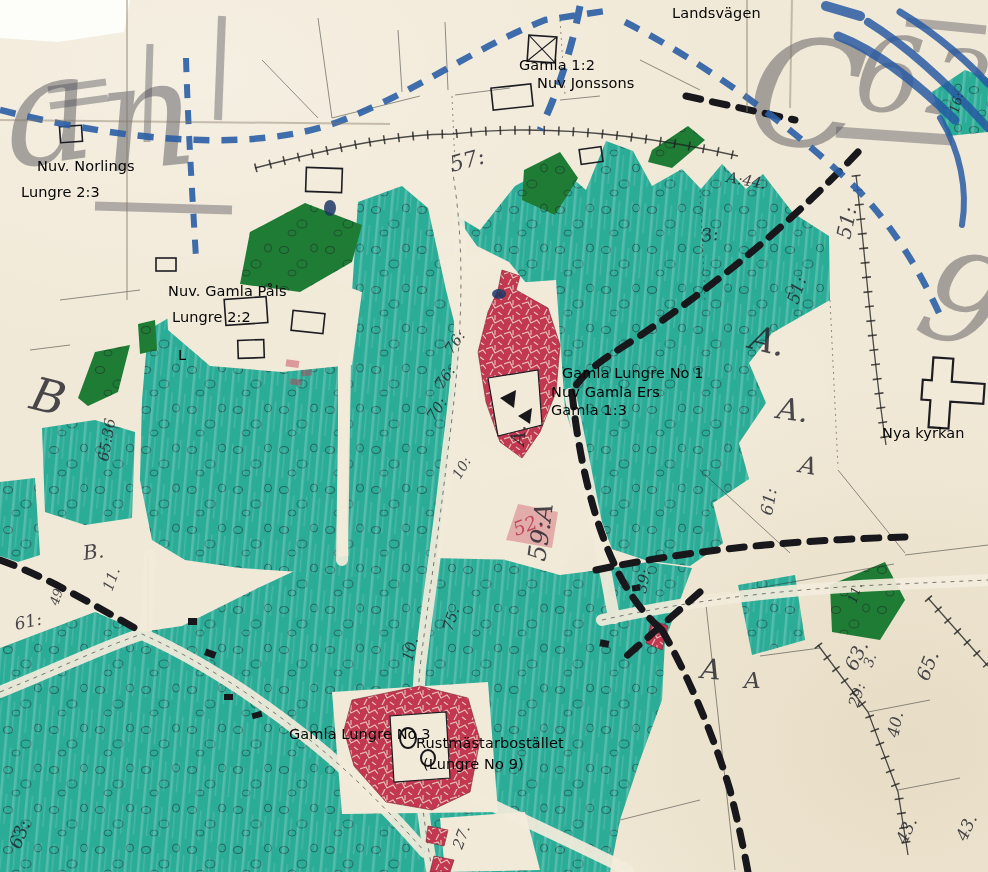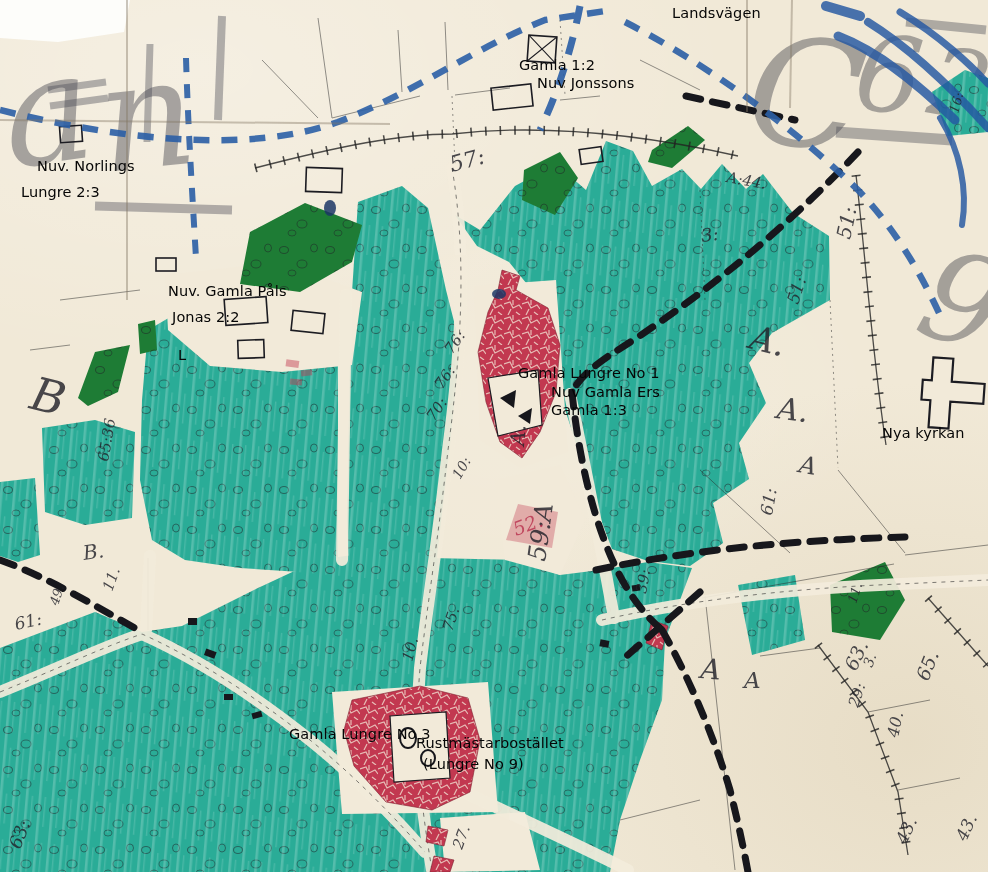--- a/index.html
+++ b/index.html
@@ -270,23 +270,23 @@
   </g>
 </svg>
 
 <div>
   <div class="maplabel" style="left:672px;top:5px">Landsvägen</div>
   <div class="maplabel" style="left:519px;top:57px">Gamla 1:2</div>
   <div class="maplabel" style="left:537px;top:75px">Nuv Jonssons</div>
   <div class="maplabel" style="left:37px;top:158px">Nuv. Norlings</div>
   <div class="maplabel" style="left:21px;top:184px">Lungre 2:3</div>
   <div class="maplabel" style="left:168px;top:283px">Nuv. Gamla Påls</div>
-  <div class="maplabel" style="left:172px;top:309px">Jonas 2:2</div>
+  <div class="maplabel" style="left:172px;top:309px">Lungre 2:2</div>
   <div class="maplabel" style="left:178px;top:347px">L</div>
-  <div class="maplabel" style="left:518px;top:365px">Gamla Lungre No 1</div>
+  <div class="maplabel" style="left:562px;top:365px">Gamla Lungre No 1</div>
   <div class="maplabel" style="left:551px;top:384px">Nuv Gamla Ers</div>
   <div class="maplabel" style="left:551px;top:402px">Gamla 1:3</div>
   <div class="maplabel" style="left:882px;top:425px">Nya kyrkan</div>
   <div class="maplabel" style="left:289px;top:726px">Gamla Lungre No 3</div>
   <div class="maplabel" style="left:416px;top:735px">Rustmästarbostället</div>
   <div class="maplabel" style="left:423px;top:756px">(Lungre No 9)</div>
 </div>
 </div>
 
 </body></html>

